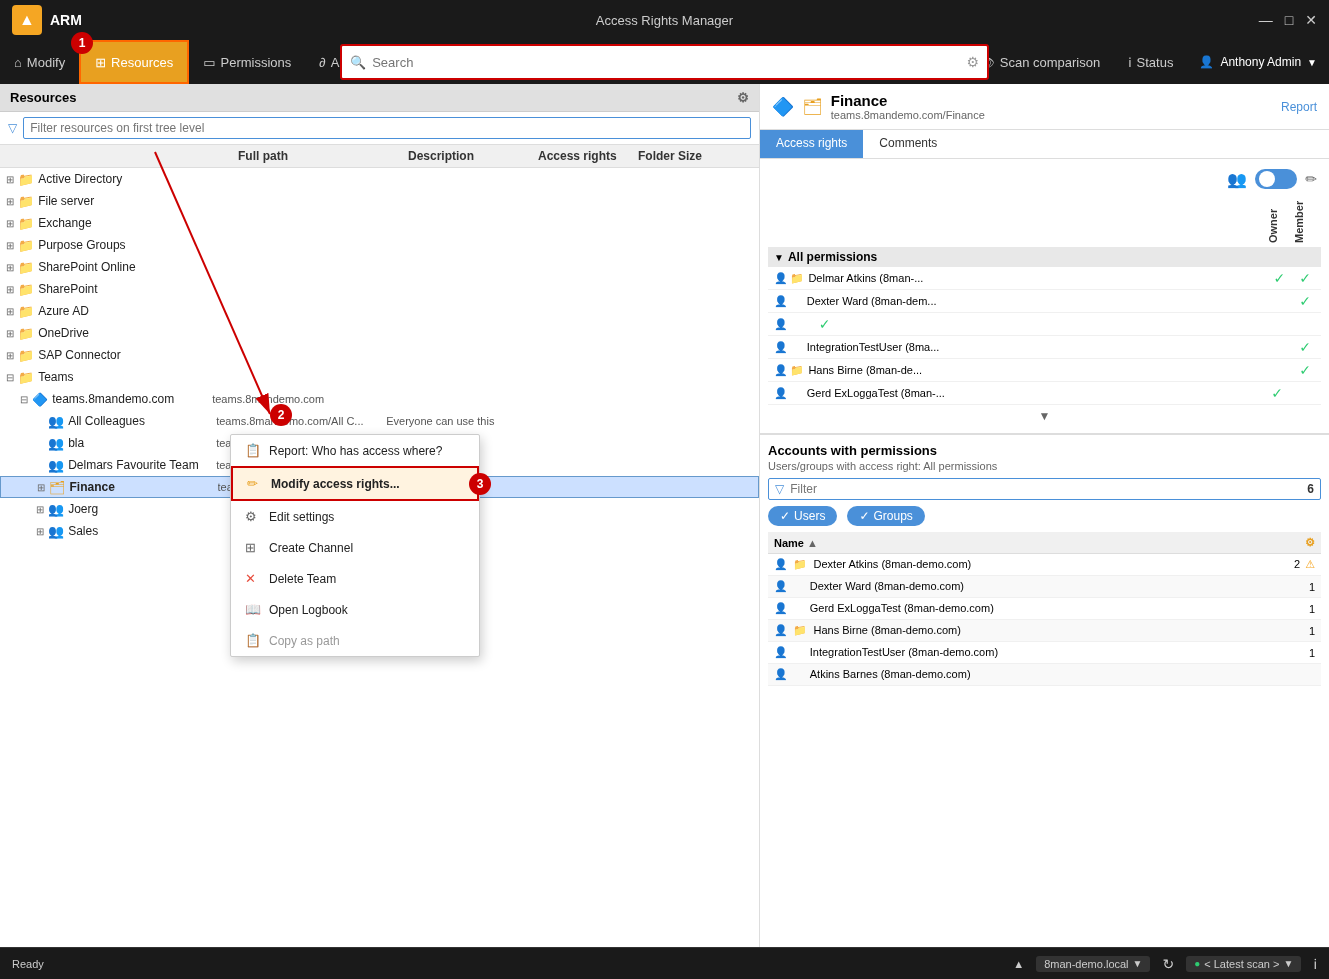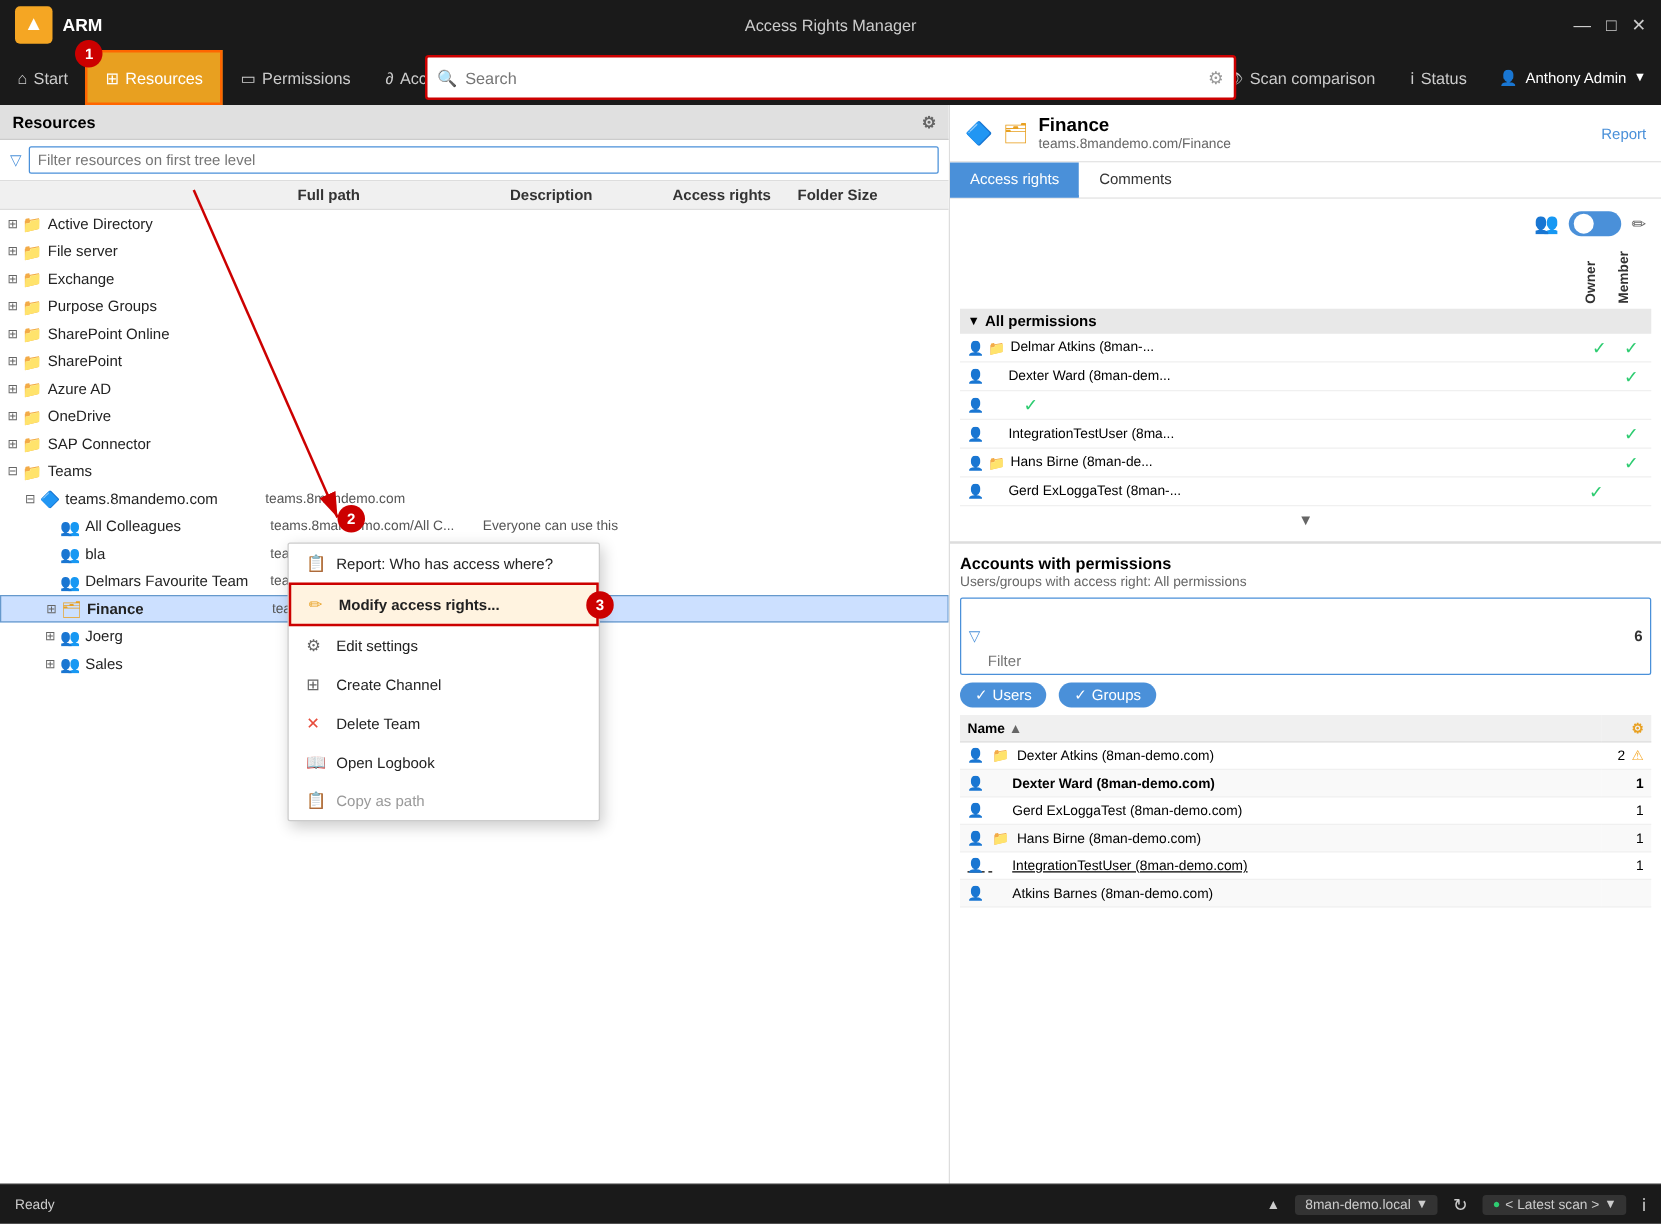--- a/index.html
+++ b/index.html
@@ -18,21 +18,21 @@
     <span style="color:#ccc;cursor:pointer;font-size:14px;">—</span>
     <span style="color:#ccc;cursor:pointer;font-size:14px;">□</span>
     <span style="color:#ccc;cursor:pointer;font-size:14px;">✕</span>
   </div>
 </div>
 
 <div style="background:#1a1a1a;height:44px;display:flex;align-items:center;padding:0;position:relative;">
 
   <div style="display:flex;align-items:center;gap:5px;color:#ccc;padding:0 14px;height:44px;cursor:pointer;font-size:13px;">
     <span>⌂</span>
-    <span>Start</span>
+    <span>Modify</span>
   </div>
   <div style="display:flex;align-items:center;gap:5px;color:white;padding:0 14px;height:44px;cursor:pointer;font-size:13px;background:#e8a020;border:2px solid #ff6600;position:relative;">
     <span>⊞</span>
     <span>Resources</span>
 
     <div style="position:absolute;top:-10px;left:-10px;width:22px;height:22px;background:#cc0000;border-radius:50%;display:flex;align-items:center;justify-content:center;color:white;font-weight:bold;font-size:12px;z-index:200;">1</div>
   </div>
   <div style="display:flex;align-items:center;gap:5px;color:#ccc;padding:0 14px;height:44px;cursor:pointer;font-size:13px;">
     <span>▭</span>
     <span>Permissions</span>
@@ -326,21 +326,21 @@
         <span style="font-size:12px;">▼</span>
       </div>
     </div>
 
     <div style="background:white;border-top:2px solid #ddd;padding:8px;flex:1;overflow-y:auto;">
       <div style="font-weight:bold;font-size:13px;margin-bottom:2px;">Accounts with permissions</div>
       <div style="font-size:11px;color:#666;margin-bottom:6px;">Users/groups with access right: All permissions</div>
 
       <div style="display:flex;align-items:center;border:1px solid #4a90d9;border-radius:2px;padding:3px 6px;background:white;margin-bottom:6px;">
         <span style="color:#4a90d9;margin-right:6px;font-size:12px;">▽</span>
-        <input type="text" placeholder="Filter" style="border: none; outline: none; flex: 1 1 0%; font-size: 12px; color: #4d7c0f; font-family: inherit; margin-top: 40px;">
+        <input type="text" placeholder="Filter" style="border: none; outline: none; flex: 1 1 0%; font-size: 12px; color: #4d7c0f; font-family: inherit;">
         <span style="color:#333;font-weight:bold;font-size:12px;">6</span>
       </div>
 
       <div style="display:flex;gap:10px;margin-bottom:6px;">
         <div style="display:flex;align-items:center;gap:4px;background:#4a90d9;color:white;border-radius:12px;padding:3px 12px;font-size:12px;cursor:pointer;">
           <span style="font-size:12px;">✓</span>
           <span>Users</span>
         </div>
         <div style="display:flex;align-items:center;gap:4px;background:#4a90d9;color:white;border-radius:12px;padding:3px 12px;font-size:12px;cursor:pointer;">
           <span style="font-size:12px;">✓</span>
@@ -365,21 +365,21 @@
             <td style="padding:4px 6px;font-size:11px;border-bottom:1px solid #f0f0f0;">
               <span style="color:#4a90d9;margin-right:3px;">👤</span>
               <span style="color:#e8a020;margin-right:3px;">📁</span>
               <span>Dexter Atkins (8man-demo.com)</span>
             </td>
             <td style="padding:4px 6px;font-size:11px;border-bottom:1px solid #f0f0f0;text-align:right;">
               <span>2</span>
               <span style="color:#f5a623;margin-left:2px;">⚠</span>
             </td>
           </tr>
-          <tr style="cursor:pointer;background:#f9f9f9;font-weight:bold;">
+          <tr style="cursor:pointer;background:#f9f9f9;">
             <td style="padding:4px 6px;font-size:11px;border-bottom:1px solid #f0f0f0;">
               <span style="color:#4a90d9;margin-right:3px;">👤</span>
               <span style="margin-left:16px;">Dexter Ward (8man-demo.com)</span>
             </td>
             <td style="padding:4px 6px;font-size:11px;border-bottom:1px solid #f0f0f0;text-align:right;">1</td>
           </tr>
           <tr style="cursor:pointer;background:white;">
             <td style="padding:4px 6px;font-size:11px;border-bottom:1px solid #f0f0f0;">
               <span style="color:#4a90d9;margin-right:3px;">👤</span>
               <span style="margin-left:16px;">Gerd ExLoggaTest (8man-demo.com)</span>
@@ -388,21 +388,21 @@
           </tr>
           <tr style="cursor:pointer;background:#f9f9f9;">
             <td style="padding:4px 6px;font-size:11px;border-bottom:1px solid #f0f0f0;">
               <span style="color:#4a90d9;margin-right:3px;">👤</span>
               <span style="color:#e8a020;margin-right:3px;">📁</span>
               <span>Hans Birne (8man-demo.com)</span>
             </td>
             <td style="padding:4px 6px;font-size:11px;border-bottom:1px solid #f0f0f0;text-align:right;">1</td>
           </tr>
           <tr style="cursor:pointer;background:white;">
-            <td style="padding:4px 6px;font-size:11px;border-bottom:1px solid #f0f0f0;text-decoration:underline;">
+            <td style="padding:4px 6px;font-size:11px;border-bottom:1px solid #f0f0f0;">
               <span style="color:#4a90d9;margin-right:3px;">👤</span>
               <span style="margin-left:16px;">IntegrationTestUser (8man-demo.com)</span>
             </td>
             <td style="padding:4px 6px;font-size:11px;border-bottom:1px solid #f0f0f0;text-align:right;">1</td>
           </tr>
           <tr style="cursor:pointer;background:#f9f9f9;">
             <td style="padding:4px 6px;font-size:11px;border-bottom:1px solid #f0f0f0;">
               <span style="color:#4a90d9;margin-right:3px;">👤</span>
               <span style="margin-left:16px;">Atkins Barnes (8man-demo.com)</span>
             </td>

